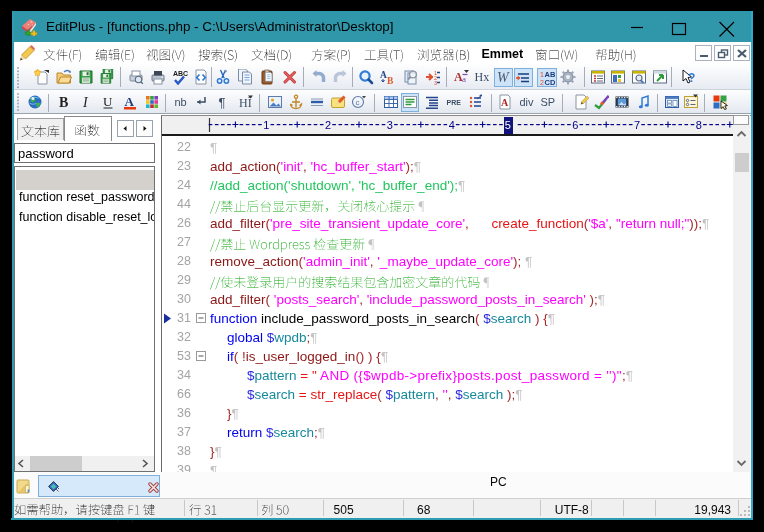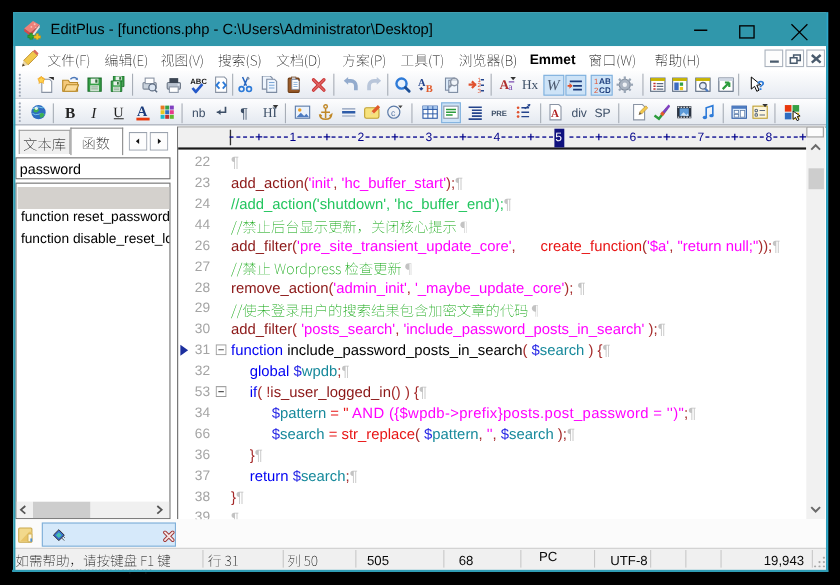--- a/index.html
+++ b/index.html
@@ -685,21 +685,21 @@
       <path transform="translate(0,14.3)" fill="#0a0a0a" d="M0.7 -7.6H5.4V-7.2H0.7ZM5.3 -7.6H5.4L5.5 -7.6L5.7 -7.6Q5.5 -5.7 5.1 -4.4Q4.7 -3.0 4.1 -2.0Q3.5 -0.9 2.7 -0.3Q1.9 0.4 1.0 0.9Q1.0 0.8 0.9 0.7Q0.8 0.6 0.7 0.5Q1.9 0.0 2.9 -1.0Q3.8 -2.0 4.5 -3.6Q5.1 -5.2 5.3 -7.5ZM1.4 -3.4 1.7 -3.7Q2.3 -3.4 2.9 -3.0Q3.5 -2.6 4.0 -2.2Q4.6 -1.7 5.0 -1.3Q5.4 -0.9 5.7 -0.6L5.4 -0.3Q5.1 -0.7 4.7 -1.1Q4.3 -1.5 3.7 -1.9Q3.2 -2.3 2.6 -2.7Q2.0 -3.1 1.4 -3.4ZM6.8 -0.7H11.1V-0.4H6.8ZM6.6 -8.8H11.2V0.4H10.9V-8.5H7.0V0.6H6.6ZM1.4 -3.4Q1.6 -4.1 1.9 -4.9Q2.1 -5.7 2.4 -6.7Q2.6 -7.6 2.8 -8.5Q3.0 -9.4 3.1 -10.2L3.4 -10.2Q3.3 -9.4 3.1 -8.5Q2.9 -7.6 2.7 -6.6Q2.5 -5.7 2.3 -4.9Q2.0 -4.1 1.8 -3.4Z M14.0 -9.6H22.9V-9.3H14.0ZM13.2 -4.3H23.7V-3.9H13.2ZM14.6 -7.0H17.4V-6.6H14.6ZM14.3 -5.6H17.4V-5.3H14.3ZM19.4 -5.6H22.6V-5.3H19.4ZM19.4 -7.0H22.3V-6.6H19.4ZM18.2 -9.5H18.6V-4.7H18.2ZM17.0 -2.6H17.3V0.8H17.0ZM19.8 -2.6H20.1V0.8H19.8ZM13.4 -8.3H23.5V-6.0H23.1V-7.9H13.8V-6.0H13.4ZM14.2 -2.7H22.8V-2.4H14.6V0.9H14.2ZM22.6 -2.7H23.0V0.4Q23.0 0.6 23.0 0.7Q22.9 0.8 22.7 0.8Q22.6 0.9 22.2 0.9Q21.9 0.9 21.4 0.9Q21.4 0.8 21.4 0.7Q21.3 0.6 21.3 0.5Q21.7 0.6 22.0 0.6Q22.4 0.6 22.5 0.5Q22.6 0.5 22.6 0.5Q22.6 0.5 22.6 0.4ZM18.2 -4.2 18.6 -4.1Q18.5 -3.7 18.3 -3.2Q18.1 -2.8 18.0 -2.5L17.7 -2.5Q17.8 -2.9 18.0 -3.3Q18.1 -3.8 18.2 -4.2Z M25.6 -9.1H31.2V-8.7H25.6ZM25.3 -5.8H31.3V-5.4H25.3ZM25.8 -7.5H31.0V-7.1H25.8ZM32.0 -9.7H35.6V-9.3H32.3V-3.7H32.0ZM35.5 -9.7H35.6L35.6 -9.7L35.9 -9.5Q35.5 -9.0 35.0 -8.5Q34.6 -7.9 34.1 -7.4Q35.0 -6.9 35.4 -6.5Q35.7 -6.0 35.7 -5.6Q35.8 -5.2 35.6 -5.0Q35.5 -4.8 35.2 -4.7Q35.1 -4.6 34.9 -4.6Q34.7 -4.5 34.5 -4.5Q34.2 -4.5 33.8 -4.5Q33.4 -4.5 33.0 -4.5Q33.0 -4.6 33.0 -4.7Q32.9 -4.8 32.9 -4.8Q33.3 -4.8 33.8 -4.8Q34.2 -4.8 34.5 -4.8Q34.6 -4.8 34.8 -4.9Q34.9 -4.9 35.0 -4.9Q35.4 -5.1 35.4 -5.6Q35.4 -6.0 35.0 -6.4Q34.6 -6.8 33.7 -7.4Q34.0 -7.7 34.4 -8.1Q34.7 -8.5 35.0 -8.9Q35.3 -9.3 35.5 -9.6ZM28.3 -10.2H28.7V-7.2Q28.7 -6.9 28.6 -6.4Q28.5 -6.0 28.2 -5.4Q27.9 -4.9 27.4 -4.3Q26.9 -3.8 26.0 -3.3Q25.9 -3.4 25.8 -3.5Q25.8 -3.6 25.7 -3.6Q26.6 -4.0 27.1 -4.5Q27.6 -5.0 27.9 -5.5Q28.1 -6.0 28.2 -6.4Q28.3 -6.9 28.3 -7.2ZM30.5 -4.1H30.9V0.9H30.5ZM26.7 -3.1H34.8V-2.8H27.0V0.2H26.7ZM34.7 -3.1H35.1V-0.4Q35.1 -0.2 35.0 -0.1Q34.9 0.0 34.7 0.1Q34.5 0.1 34.0 0.1Q33.5 0.1 32.7 0.1Q32.7 0.0 32.6 -0.0Q32.6 -0.1 32.5 -0.2Q33.0 -0.2 33.4 -0.2Q33.8 -0.2 34.1 -0.2Q34.3 -0.2 34.4 -0.2Q34.6 -0.2 34.6 -0.3Q34.7 -0.3 34.7 -0.4Z M42.6 -7.3H48.1V-6.9H42.6ZM47.9 -7.3H48.2Q48.2 -7.3 48.2 -7.2Q48.2 -7.2 48.2 -7.1Q48.2 -7.1 48.2 -7.0Q48.2 -5.0 48.1 -3.7Q48.1 -2.3 48.0 -1.5Q47.9 -0.6 47.8 -0.1Q47.7 0.3 47.6 0.5Q47.4 0.7 47.2 0.7Q47.1 0.8 46.8 0.8Q46.5 0.8 46.1 0.8Q45.6 0.8 45.1 0.8Q45.1 0.7 45.0 0.6Q45.0 0.5 45.0 0.4Q45.6 0.4 46.1 0.4Q46.6 0.4 46.7 0.4Q46.9 0.5 47.0 0.4Q47.1 0.4 47.2 0.3Q47.4 0.1 47.5 -0.3Q47.6 -0.8 47.6 -1.6Q47.7 -2.5 47.8 -3.8Q47.8 -5.2 47.9 -7.2ZM45.0 -10.2H45.4Q45.4 -8.9 45.4 -7.6Q45.3 -6.3 45.2 -5.1Q45.0 -3.8 44.6 -2.7Q44.2 -1.6 43.6 -0.7Q42.9 0.2 41.8 0.9Q41.8 0.8 41.7 0.8Q41.6 0.7 41.5 0.7Q42.6 0.0 43.2 -0.9Q43.9 -1.8 44.3 -2.9Q44.6 -4.0 44.8 -5.2Q45.0 -6.4 45.0 -7.7Q45.0 -9.0 45.0 -10.2ZM38.4 -9.5H42.1V-1.5H41.7V-9.2H38.7V-0.8H38.4ZM37.4 -0.7Q38.1 -0.9 39.0 -1.1Q39.9 -1.2 40.9 -1.5Q41.9 -1.7 42.9 -1.9L42.9 -1.6Q42.0 -1.3 41.0 -1.1Q40.0 -0.9 39.1 -0.7Q38.2 -0.5 37.5 -0.3ZM38.5 -6.8H41.8V-6.4H38.5ZM38.5 -4.1H41.8V-3.7H38.5Z M50.7 0.9 50.5 0.6Q51.3 0.2 51.7 -0.3Q52.0 -0.8 52.0 -1.7L51.7 -2.5L52.3 -1.8Q52.2 -1.6 52.0 -1.5Q51.9 -1.5 51.7 -1.5Q51.5 -1.5 51.3 -1.6Q51.1 -1.8 51.1 -2.1Q51.1 -2.5 51.3 -2.7Q51.5 -2.8 51.7 -2.8Q52.1 -2.8 52.3 -2.5Q52.5 -2.2 52.5 -1.7Q52.5 -0.7 52.0 -0.1Q51.5 0.6 50.7 0.9Z M63.1 -9.6 63.4 -9.8Q63.7 -9.6 64.0 -9.2Q64.4 -8.9 64.7 -8.6Q65.0 -8.3 65.1 -8.1L64.9 -7.8Q64.7 -8.0 64.4 -8.4Q64.1 -8.7 63.8 -9.0Q63.5 -9.3 63.1 -9.6ZM64.0 0.5 64.0 0.2 64.2 -0.2 66.1 -1.6Q66.2 -1.5 66.2 -1.4Q66.3 -1.4 66.3 -1.3Q65.6 -0.8 65.1 -0.4Q64.7 -0.1 64.5 0.1Q64.3 0.3 64.2 0.4Q64.1 0.5 64.0 0.5ZM62.1 -6.3H64.4V-5.9H62.1ZM64.0 0.5Q64.0 0.5 63.9 0.4Q63.9 0.4 63.8 0.3Q63.8 0.2 63.7 0.2Q63.9 0.1 64.1 -0.1Q64.3 -0.3 64.3 -0.7V-6.3H64.7V-0.2Q64.7 -0.2 64.6 -0.1Q64.5 0.0 64.3 0.1Q64.2 0.2 64.1 0.4Q64.0 0.5 64.0 0.5ZM67.0 -3.2H71.9V-2.8H67.0ZM66.3 -9.1H72.8V-8.8H66.3ZM66.5 -7.7H72.5V-7.3H66.5ZM65.9 -6.1H73.2V-5.8H65.9ZM67.0 -1.5H71.9V-1.2H67.0ZM66.8 -4.8H72.0V-4.5H67.2V0.8H66.8ZM71.7 -4.8H72.1V0.2Q72.1 0.4 72.0 0.5Q71.9 0.6 71.8 0.7Q71.6 0.8 71.2 0.8Q70.8 0.8 70.1 0.8Q70.1 0.7 70.1 0.6Q70.0 0.5 70.0 0.4Q70.5 0.4 71.0 0.4Q71.4 0.4 71.5 0.4Q71.7 0.4 71.7 0.2ZM69.3 -10.2H69.7V-6.0H69.3Z M78.2 -5.3H85.5V-4.9H78.2ZM83.6 -5.1 84.0 -5.1Q83.7 -3.4 83.0 -2.2Q82.3 -1.1 81.2 -0.3Q80.1 0.4 78.5 0.8Q78.5 0.8 78.5 0.8Q78.4 0.7 78.4 0.6Q78.3 0.6 78.3 0.5Q79.9 0.1 80.9 -0.6Q82.0 -1.3 82.7 -2.4Q83.3 -3.5 83.6 -5.1ZM79.1 -2.7 79.4 -3.0Q80.1 -2.6 81.0 -2.1Q81.8 -1.7 82.6 -1.2Q83.5 -0.7 84.2 -0.2Q84.9 0.2 85.3 0.6L85.1 0.9Q84.6 0.5 83.9 0.0Q83.2 -0.4 82.4 -0.9Q81.6 -1.4 80.7 -1.9Q79.9 -2.4 79.1 -2.7ZM81.3 -10.1 81.6 -10.2Q81.8 -9.8 82.0 -9.3Q82.2 -8.8 82.3 -8.4L81.9 -8.3Q81.9 -8.6 81.7 -9.2Q81.5 -9.7 81.3 -10.1ZM79.1 -2.7Q79.4 -3.2 79.7 -3.8Q80.0 -4.4 80.3 -5.0Q80.6 -5.7 80.8 -6.3Q81.1 -7.0 81.3 -7.5L81.6 -7.5Q81.4 -6.7 81.0 -5.8Q80.6 -4.9 80.2 -4.1Q79.8 -3.3 79.5 -2.7ZM78.5 -8.5H85.3V-6.3H85.0V-8.1H78.9V-6.3H78.5ZM74.3 -3.1Q74.8 -3.2 75.5 -3.5Q76.1 -3.7 76.9 -3.9Q77.6 -4.2 78.3 -4.4L78.4 -4.1Q77.3 -3.7 76.3 -3.4Q75.3 -3.0 74.4 -2.7ZM74.4 -7.6H78.1V-7.2H74.4ZM76.2 -10.2H76.6V0.3Q76.6 0.5 76.5 0.6Q76.4 0.8 76.3 0.8Q76.1 0.8 75.8 0.9Q75.4 0.9 74.8 0.9Q74.8 0.8 74.8 0.7Q74.7 0.6 74.7 0.5Q75.2 0.5 75.5 0.5Q75.9 0.5 76.0 0.5Q76.1 0.5 76.2 0.5Q76.2 0.4 76.2 0.3Z M88.2 -10.2 88.5 -10.2Q88.3 -9.5 88.1 -8.8Q87.8 -8.1 87.5 -7.5Q87.2 -6.9 86.8 -6.5Q86.8 -6.5 86.7 -6.5Q86.7 -6.6 86.6 -6.7Q86.6 -6.7 86.5 -6.7Q87.1 -7.4 87.5 -8.3Q87.9 -9.2 88.2 -10.2ZM87.7 -8.6H90.2V-8.2H87.6ZM88.1 0.6 88.0 0.3 88.3 -0.0 90.2 -1.2Q90.2 -1.1 90.2 -1.0Q90.3 -0.9 90.3 -0.9Q89.6 -0.5 89.2 -0.2Q88.8 0.1 88.5 0.3Q88.3 0.4 88.2 0.5Q88.1 0.6 88.1 0.6ZM87.3 -6.5H90.1V-6.2H87.3ZM86.8 -4.0H90.2V-3.7H86.8ZM88.1 0.6Q88.0 0.6 88.0 0.5Q87.9 0.5 87.9 0.4Q87.8 0.4 87.8 0.3Q87.9 0.2 88.1 -0.0Q88.4 -0.3 88.4 -0.7V-6.3H88.7V-0.1Q88.7 -0.1 88.6 -0.0Q88.5 0.0 88.4 0.2Q88.3 0.3 88.2 0.4Q88.1 0.6 88.1 0.6ZM94.8 -10.2H95.2V-0.1H94.8ZM92.9 -7.5H97.9V-7.1H92.9ZM92.7 -2.4H97.7V-2.0H92.7ZM93.1 -4.1H97.4V-3.8H93.1ZM90.5 -9.4H92.5V-9.0H90.5ZM92.4 -5.8H92.5L92.5 -5.8L92.8 -5.7Q92.6 -3.9 92.2 -2.6Q91.8 -1.3 91.2 -0.5Q90.7 0.3 89.9 0.9Q89.9 0.8 89.8 0.7Q89.7 0.7 89.6 0.6Q90.4 0.1 91.0 -0.7Q91.5 -1.5 91.9 -2.7Q92.3 -3.9 92.4 -5.7ZM91.0 -4.1Q91.4 -2.6 91.9 -1.7Q92.5 -0.9 93.2 -0.4Q93.9 0.0 94.7 0.2Q95.6 0.3 96.4 0.3Q96.5 0.3 96.7 0.3Q96.9 0.3 97.1 0.3Q97.3 0.3 97.5 0.3Q97.7 0.3 97.8 0.3Q97.8 0.4 97.7 0.5Q97.7 0.7 97.6 0.7H97.3H96.4Q95.5 0.7 94.6 0.6Q93.8 0.4 93.0 -0.1Q92.3 -0.6 91.7 -1.5Q91.1 -2.4 90.7 -3.9ZM93.1 -9.2H97.1V-5.4H93.1V-5.8H96.8V-8.8H93.1ZM90.9 -5.8H92.5V-5.4H90.7ZM90.6 -5.2Q90.6 -5.3 90.6 -5.3Q90.5 -5.4 90.5 -5.4Q90.5 -5.5 90.4 -5.6Q90.6 -5.6 90.7 -5.8Q90.9 -6.0 91.0 -6.2Q91.1 -6.4 91.4 -6.9Q91.6 -7.4 91.9 -8.0Q92.2 -8.7 92.4 -9.3V-9.3L92.5 -9.4L92.8 -9.3Q92.4 -8.2 91.9 -7.2Q91.4 -6.2 91.0 -5.5V-5.4Q91.0 -5.4 90.9 -5.4Q90.9 -5.4 90.8 -5.4Q90.7 -5.3 90.7 -5.3Q90.6 -5.2 90.6 -5.2Z M101.4 -9.3H108.0V-8.9H101.4ZM99.1 -6.6H110.1V-6.3H99.1ZM101.3 -9.3H101.6V-7.1Q101.6 -6.5 101.5 -5.8Q101.3 -5.1 100.9 -4.4Q100.5 -3.8 99.7 -3.2Q99.7 -3.3 99.6 -3.3Q99.6 -3.4 99.6 -3.4Q99.5 -3.5 99.5 -3.5Q100.2 -4.0 100.6 -4.6Q101.0 -5.2 101.1 -5.9Q101.3 -6.5 101.3 -7.1ZM107.8 -9.3H108.2V-4.2Q108.2 -4.0 108.1 -3.8Q108.0 -3.7 107.9 -3.7Q107.7 -3.6 107.3 -3.6Q107.0 -3.6 106.4 -3.6Q106.4 -3.7 106.3 -3.8Q106.3 -3.9 106.2 -4.0Q106.7 -3.9 107.1 -3.9Q107.5 -3.9 107.6 -4.0Q107.8 -4.0 107.8 -4.1ZM104.3 -10.4 104.7 -10.2Q104.5 -9.9 104.4 -9.5Q104.2 -9.2 104.1 -8.9L103.8 -9.1Q103.9 -9.3 104.1 -9.7Q104.3 -10.1 104.3 -10.4ZM103.4 -8.3 103.6 -8.5Q103.9 -8.4 104.2 -8.1Q104.5 -7.9 104.8 -7.7Q105.1 -7.4 105.3 -7.2L105.0 -7.0Q104.9 -7.2 104.6 -7.4Q104.3 -7.7 104.0 -7.9Q103.7 -8.2 103.4 -8.3ZM103.4 -5.6 103.6 -5.8Q104.0 -5.6 104.3 -5.4Q104.7 -5.1 105.0 -4.8Q105.3 -4.6 105.5 -4.4L105.2 -4.1Q105.0 -4.4 104.7 -4.6Q104.4 -4.9 104.1 -5.1Q103.7 -5.4 103.4 -5.6ZM99.0 0.1H110.1V0.5H99.0ZM100.4 -3.1H108.6V0.3H108.3V-2.8H106.0V0.3H105.6V-2.8H103.4V0.3H103.0V-2.8H100.8V0.3H100.4Z M114.8 0.0V-8.9H119.5V-8.5H115.2V-4.8H118.9V-4.4H115.2V0.0Z M120.9 0.0V-0.4H123.0V-8.1H121.4V-8.4Q122.0 -8.5 122.4 -8.6Q122.8 -8.8 123.0 -8.9H123.4V-0.4H125.3V0.0Z M131.0 -10.2 131.3 -10.2Q131.1 -9.5 130.9 -8.8Q130.6 -8.1 130.3 -7.5Q130.0 -6.9 129.6 -6.5Q129.6 -6.5 129.5 -6.5Q129.5 -6.6 129.4 -6.7Q129.4 -6.7 129.3 -6.7Q129.9 -7.4 130.3 -8.3Q130.7 -9.2 131.0 -10.2ZM130.5 -8.6H133.0V-8.2H130.4ZM130.8 0.6 130.8 0.3 131.0 -0.0 133.0 -1.2Q133.0 -1.1 133.0 -1.0Q133.1 -0.9 133.1 -0.9Q132.4 -0.5 132.0 -0.2Q131.5 0.1 131.3 0.3Q131.1 0.4 131.0 0.5Q130.9 0.6 130.8 0.6ZM130.0 -6.5H132.9V-6.2H130.0ZM129.6 -4.0H133.0V-3.7H129.6ZM130.8 0.6Q130.8 0.6 130.8 0.5Q130.7 0.5 130.7 0.4Q130.6 0.4 130.6 0.3Q130.7 0.2 130.9 -0.0Q131.2 -0.3 131.2 -0.7V-6.3H131.5V-0.1Q131.5 -0.1 131.4 -0.0Q131.3 0.0 131.2 0.2Q131.1 0.3 131.0 0.4Q130.8 0.6 130.8 0.6ZM137.6 -10.2H138.0V-0.1H137.6ZM135.7 -7.5H140.7V-7.1H135.7ZM135.5 -2.4H140.5V-2.0H135.5ZM135.9 -4.1H140.1V-3.8H135.9ZM133.3 -9.4H135.3V-9.0H133.3ZM135.2 -5.8H135.3L135.3 -5.8L135.5 -5.7Q135.4 -3.9 135.0 -2.6Q134.6 -1.3 134.0 -0.5Q133.5 0.3 132.7 0.9Q132.6 0.8 132.6 0.7Q132.5 0.7 132.4 0.6Q133.2 0.1 133.7 -0.7Q134.3 -1.5 134.7 -2.7Q135.1 -3.9 135.2 -5.7ZM133.8 -4.1Q134.2 -2.6 134.7 -1.7Q135.3 -0.9 136.0 -0.4Q136.7 0.0 137.5 0.2Q138.4 0.3 139.2 0.3Q139.3 0.3 139.5 0.3Q139.6 0.3 139.9 0.3Q140.1 0.3 140.3 0.3Q140.5 0.3 140.6 0.3Q140.6 0.4 140.5 0.5Q140.5 0.7 140.4 0.7H140.1H139.2Q138.3 0.7 137.4 0.6Q136.6 0.4 135.8 -0.1Q135.1 -0.6 134.5 -1.5Q133.9 -2.4 133.5 -3.9ZM135.9 -9.2H139.9V-5.4H135.9V-5.8H139.5V-8.8H135.9ZM133.7 -5.8H135.3V-5.4H133.5ZM133.4 -5.2Q133.4 -5.3 133.4 -5.3Q133.3 -5.4 133.3 -5.4Q133.3 -5.5 133.2 -5.6Q133.4 -5.6 133.5 -5.8Q133.7 -6.0 133.8 -6.2Q133.9 -6.4 134.2 -6.9Q134.4 -7.4 134.7 -8.0Q135.0 -8.7 135.2 -9.3V-9.3L135.3 -9.4L135.6 -9.3Q135.2 -8.2 134.7 -7.2Q134.2 -6.2 133.8 -5.5V-5.4Q133.8 -5.4 133.7 -5.4Q133.7 -5.4 133.6 -5.4Q133.5 -5.3 133.5 -5.3Q133.4 -5.2 133.4 -5.2Z"></path>
     </svg></div>
 <div class="abs" style="left:189px;top:500px"><svg width="29" height="19" viewBox="0 0 29 19" style="vertical-align:top">
       <path transform="translate(0,14.4)" fill="#0a0a0a" d="M5.3 -9.5H11.4V-9.1H5.3ZM9.4 -6.0H9.7V0.2Q9.7 0.5 9.6 0.6Q9.5 0.7 9.3 0.8Q9.1 0.8 8.6 0.8Q8.0 0.8 7.1 0.8Q7.0 0.8 7.0 0.7Q7.0 0.6 6.9 0.5Q7.4 0.5 7.9 0.5Q8.3 0.5 8.6 0.5Q8.9 0.5 9.0 0.5Q9.2 0.5 9.3 0.4Q9.4 0.4 9.4 0.2ZM4.7 -6.1H11.8V-5.7H4.7ZM2.5 -5.6 2.9 -6.0 2.9 -5.9V0.9H2.5ZM4.0 -7.7 4.3 -7.6Q3.9 -6.8 3.3 -6.1Q2.7 -5.4 2.0 -4.7Q1.4 -4.1 0.7 -3.6Q0.7 -3.6 0.6 -3.7Q0.6 -3.7 0.5 -3.8Q0.5 -3.9 0.4 -3.9Q1.1 -4.4 1.7 -5.0Q2.4 -5.6 3.0 -6.3Q3.5 -7.0 4.0 -7.7ZM3.5 -10.3 3.8 -10.2Q3.4 -9.7 2.9 -9.2Q2.4 -8.6 1.9 -8.1Q1.3 -7.7 0.8 -7.3Q0.8 -7.3 0.7 -7.4Q0.7 -7.4 0.6 -7.5Q0.6 -7.5 0.5 -7.6Q1.1 -7.9 1.6 -8.4Q2.2 -8.9 2.6 -9.4Q3.1 -9.9 3.5 -10.3Z M18.3 0.2Q17.6 0.2 17.1 -0.0Q16.6 -0.2 16.2 -0.5Q15.8 -0.8 15.5 -1.1L15.8 -1.4Q16.2 -1.0 16.8 -0.6Q17.4 -0.2 18.3 -0.2Q18.9 -0.2 19.4 -0.5Q19.9 -0.8 20.1 -1.2Q20.4 -1.7 20.4 -2.3Q20.4 -3.0 20.1 -3.5Q19.8 -4.0 19.1 -4.2Q18.4 -4.5 17.3 -4.5V-4.9Q18.3 -4.9 18.9 -5.2Q19.5 -5.5 19.8 -6.0Q20.1 -6.5 20.1 -7.0Q20.1 -7.8 19.6 -8.3Q19.1 -8.8 18.2 -8.8Q17.6 -8.8 17.1 -8.5Q16.6 -8.2 16.2 -7.8L15.9 -8.1Q16.4 -8.5 16.9 -8.9Q17.5 -9.2 18.2 -9.2Q18.9 -9.2 19.4 -8.9Q19.9 -8.7 20.2 -8.2Q20.6 -7.7 20.6 -7.1Q20.6 -6.1 20.1 -5.6Q19.6 -5.0 18.9 -4.8V-4.7Q19.4 -4.6 19.9 -4.3Q20.3 -4.0 20.6 -3.5Q20.9 -3.0 20.9 -2.4Q20.9 -1.6 20.5 -1.0Q20.2 -0.5 19.6 -0.1Q19.0 0.2 18.3 0.2Z M22.8 0.0V-0.4H24.8V-8.2H23.3V-8.5Q23.8 -8.6 24.2 -8.7Q24.6 -8.8 24.9 -9.0H25.3V-0.4H27.2V0.0Z"></path>
     </svg></div>
 <div class="abs" style="left:261px;top:500px"><svg width="29" height="19" viewBox="0 0 29 19" style="vertical-align:top">
       <path transform="translate(0,14.4)" fill="#0a0a0a" d="M0.9 -9.5H7.1V-9.2H0.9ZM3.3 -9.4 3.7 -9.4Q3.4 -8.2 3.1 -7.2Q2.7 -6.1 2.3 -5.2Q1.8 -4.3 1.3 -3.6Q1.2 -3.6 1.2 -3.6Q1.1 -3.7 1.1 -3.7Q1.0 -3.8 0.9 -3.8Q1.5 -4.5 2.0 -5.4Q2.4 -6.2 2.8 -7.3Q3.1 -8.3 3.3 -9.4ZM2.7 -6.8H6.3V-6.4H2.6ZM6.2 -6.8H6.3L6.3 -6.8L6.5 -6.7Q6.2 -4.6 5.5 -3.1Q4.7 -1.6 3.7 -0.6Q2.7 0.4 1.5 0.9Q1.4 0.9 1.4 0.8Q1.4 0.7 1.3 0.7Q1.3 0.6 1.2 0.6Q2.4 0.1 3.4 -0.8Q4.4 -1.8 5.2 -3.2Q5.9 -4.7 6.2 -6.7ZM2.3 -4.0 2.6 -4.2Q3.0 -4.0 3.5 -3.7Q3.9 -3.4 4.3 -3.1Q4.7 -2.7 5.0 -2.5L4.8 -2.2Q4.5 -2.4 4.1 -2.8Q3.7 -3.1 3.2 -3.4Q2.8 -3.7 2.3 -4.0ZM8.3 -8.7H8.6V-2.0H8.3ZM10.8 -10.3H11.2V0.2Q11.2 0.5 11.1 0.6Q11.0 0.7 10.8 0.8Q10.6 0.8 10.2 0.8Q9.8 0.8 9.2 0.8Q9.2 0.8 9.1 0.7Q9.1 0.5 9.0 0.5Q9.6 0.5 10.0 0.5Q10.4 0.5 10.6 0.5Q10.7 0.4 10.8 0.4Q10.8 0.3 10.8 0.2Z M18.2 0.2Q17.5 0.2 17.0 -0.0Q16.5 -0.2 16.1 -0.5Q15.8 -0.7 15.5 -1.0L15.8 -1.3Q16.0 -1.1 16.4 -0.8Q16.7 -0.6 17.1 -0.4Q17.6 -0.2 18.2 -0.2Q18.8 -0.2 19.3 -0.6Q19.8 -0.9 20.1 -1.5Q20.5 -2.1 20.5 -2.8Q20.5 -4.0 19.9 -4.7Q19.3 -5.3 18.2 -5.3Q17.7 -5.3 17.4 -5.2Q17.0 -5.0 16.6 -4.7L16.2 -5.0L16.5 -9.0H20.5V-8.6H17.0L16.7 -5.3Q17.0 -5.5 17.4 -5.6Q17.8 -5.8 18.3 -5.8Q19.0 -5.8 19.6 -5.4Q20.2 -5.1 20.6 -4.5Q20.9 -3.9 20.9 -2.9Q20.9 -1.9 20.5 -1.2Q20.1 -0.5 19.5 -0.2Q18.9 0.2 18.2 0.2Z M24.8 0.2Q24.0 0.2 23.5 -0.3Q22.9 -0.9 22.6 -1.9Q22.3 -2.9 22.3 -4.5Q22.3 -6.1 22.6 -7.1Q22.9 -8.1 23.5 -8.7Q24.0 -9.2 24.8 -9.2Q25.6 -9.2 26.2 -8.7Q26.7 -8.1 27.1 -7.1Q27.4 -6.1 27.4 -4.5Q27.4 -2.9 27.1 -1.9Q26.7 -0.9 26.2 -0.3Q25.6 0.2 24.8 0.2ZM24.8 -0.2Q25.5 -0.2 25.9 -0.7Q26.4 -1.2 26.7 -2.2Q26.9 -3.1 26.9 -4.5Q26.9 -5.9 26.7 -6.8Q26.4 -7.8 25.9 -8.3Q25.5 -8.8 24.8 -8.8Q24.2 -8.8 23.7 -8.3Q23.2 -7.8 23.0 -6.8Q22.7 -5.9 22.7 -4.5Q22.7 -3.1 23.0 -2.2Q23.2 -1.2 23.7 -0.7Q24.2 -0.2 24.8 -0.2Z"></path>
     </svg></div>
 <div class="sbar" style="left:333.6px;top:502.5px">505</div>
 <div class="sbar" style="left:417px;top:502.5px">68</div>
-<div class="sbar" style="left:490px;top:499px">PC</div>
+<div class="sbar" style="left:490px;top:475px">PC</div>
 <div class="sbar" style="left:554.8px;top:502.5px">UTF-8</div>
 <div class="sbar" style="left:655px;top:502.5px;width:76px;text-align:right">19,943</div>
 <svg class="abs" style="left:740px;top:506px" width="10" height="10" viewBox="-1 -1 10 10">
     <circle cx="8" cy="8" r="1" fill="#a8a8a8"></circle>
     <circle cx="8" cy="4" r="1" fill="#a8a8a8"></circle>
     <circle cx="4" cy="8" r="1" fill="#a8a8a8"></circle>
     <circle cx="8" cy="0" r="1" fill="#a8a8a8"></circle>
     <circle cx="0" cy="8" r="1" fill="#a8a8a8"></circle>
     <circle cx="4" cy="4" r="1" fill="#a8a8a8"></circle>
   </svg>

